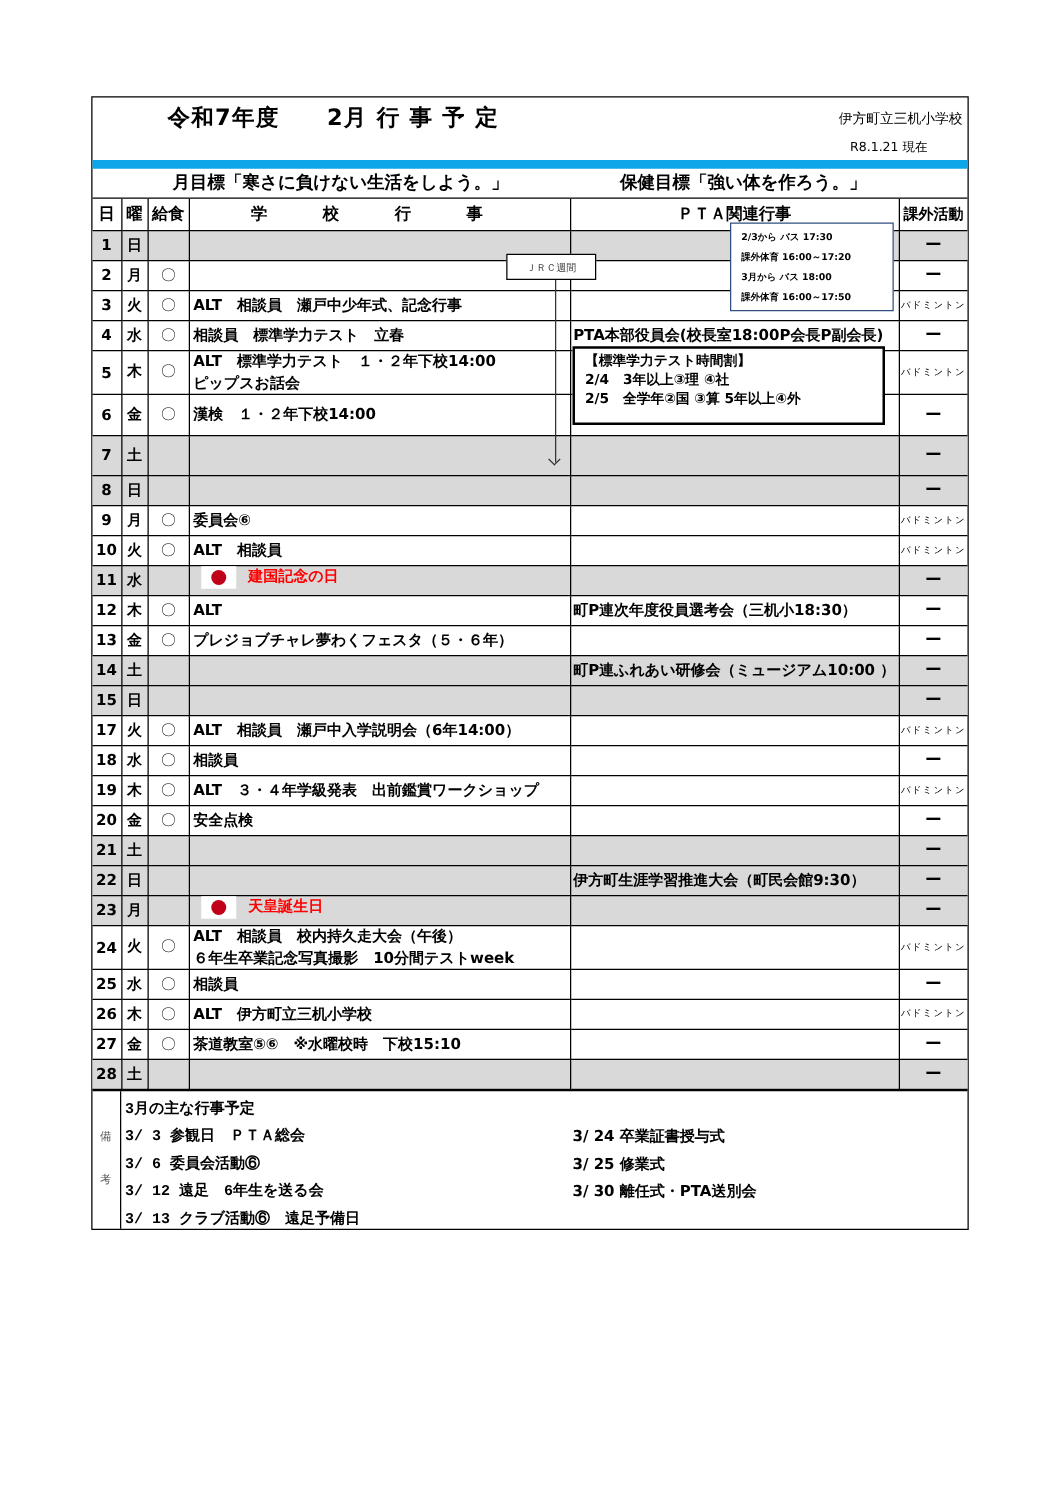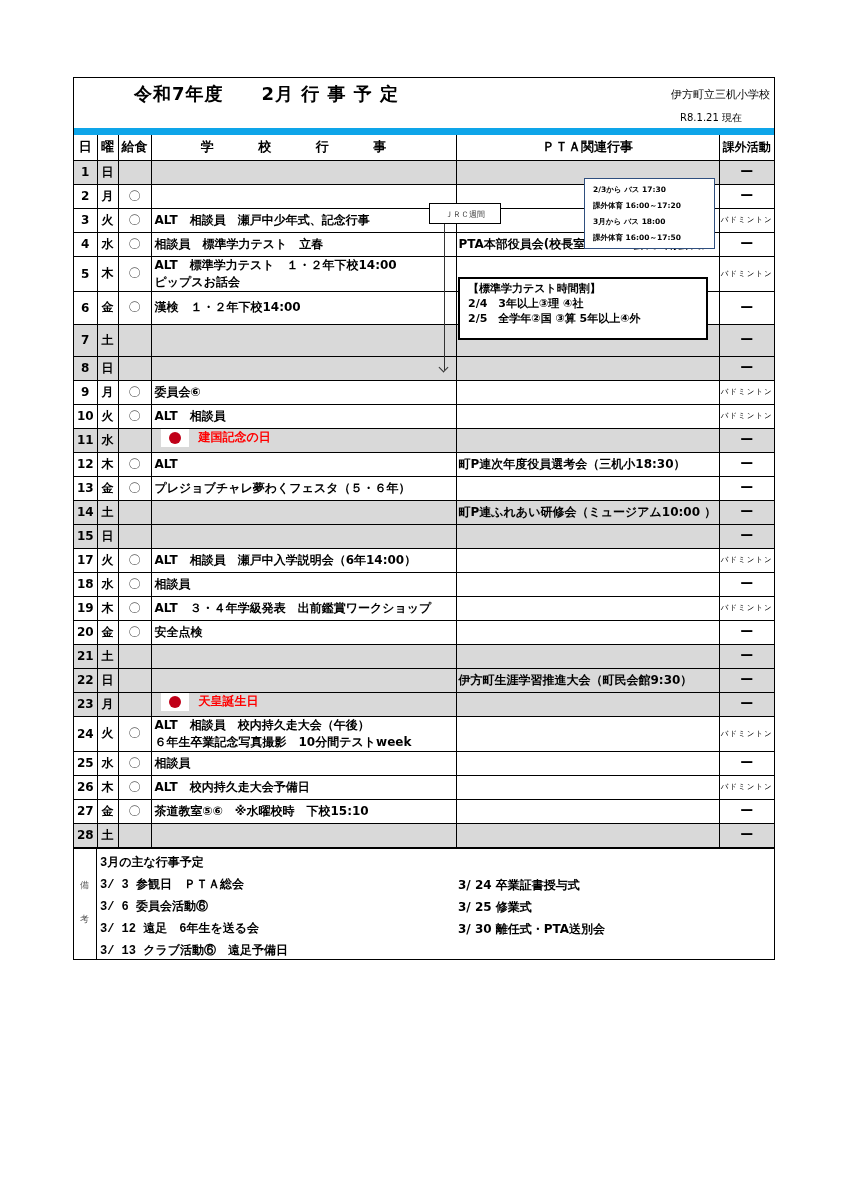--- a/index.html
+++ b/index.html
@@ -36,36 +36,40 @@
   .holiday-text{color:#ff0000;font-weight:bold;}
   .sep-head th.school-h{letter-spacing:20px;}
   .notes{position:relative;height:110px;border-top:1px solid #000;}
   .notes-label{position:absolute;left:0;top:0;width:22px;height:110px;border-right:1px solid #000;font-size:9px;color:#555;}
   .notes-label span{position:absolute;left:6px;}
   .notes-body{position:absolute;left:26px;top:3px;font-size:12px;font-weight:bold;}
   .notes-body div{height:22px;line-height:22px;white-space:pre;font-family:Liberation Mono, monospace;}
   .notes-right{position:absolute;left:384px;top:25px;font-size:12px;font-weight:bold;}
   .notes-right div{height:22px;line-height:22px;white-space:pre;}
   .notes-title{font-weight:900;}
-  .jrc{position:absolute;left:405px;top:203px;width:72px;height:21px;border:1px solid #000;background:#fff;font-size:8px;color:#444;text-align:center;line-height:21px;box-sizing:border-box;margin-left:24px;}
+  .jrc{position:absolute;left:405px;top:203px;width:72px;height:21px;border:1px solid #000;background:#fff;font-size:8px;color:#444;text-align:center;line-height:21px;box-sizing:border-box;}
   .jrc-arrow{position:absolute;left:444px;top:224px;width:1px;height:146px;background:#333;}
   .jrc-head{position:absolute;left:440px;top:364px;width:6px;height:6px;border-right:1px solid #333;border-bottom:1px solid #333;transform:rotate(45deg);}
   .busnote{position:absolute;left:584px;top:178px;width:131px;height:71px;border:1px solid #2f4f7f;background:#fff;box-sizing:border-box;padding:3px 10px 0 8px;font-size:7.5px;font-weight:bold;}
   .busnote div{height:16px;line-height:16px;white-space:pre;}
   .testbox{position:absolute;left:458px;top:277px;width:250px;height:63px;border:2.5px solid #000;background:#fff;box-sizing:border-box;padding:2px 0 0 8px;font-size:11px;font-weight:bold;}
   .testbox div{height:15px;line-height:15px;white-space:pre;}
 </style>
 </head>
 <body>
 
 <div class="sheet">
   <div class="title-row">
     <div class="title">令和7年度　　2月 行 事 予 定</div>
     <div class="school">伊方町立三机小学校</div>
     <div class="asof">R8.1.21 現在</div>
+  </div>
+  <div class="goals-row">
+    <div class="goal-month">月目標「寒さに負けない生活をしよう。」</div>
+    <div class="goal-health">保健目標「強い体を作ろう。」</div>
   </div>
 
   <table class="cal">
     <colgroup>
       <col style="width:23px">
         <col style="width:21px">
         <col style="width:33px">
         <col style="width:305px">
         <col style="width:263px">
         <col style="width:55px">
@@ -323,21 +327,21 @@
             <div>相談員</div>
           </td>
           <td class="c-pta"></td>
           <td class="c-club dash">ー</td>
         </tr>
         <tr>
           <td class="c-day">26</td>
           <td class="c-wd">木</td>
           <td class="c-lunch">〇</td>
           <td class="c-school">
-            <div>ALT　校内持久走大会予備日</div>
+            <div>ALT　伊方町立三机小学校</div>
           </td>
           <td class="c-pta"></td>
           <td class="c-club bad">バドミントン</td>
         </tr>
         <tr>
           <td class="c-day">27</td>
           <td class="c-wd">金</td>
           <td class="c-lunch">〇</td>
           <td class="c-school">
             <div>茶道教室⑤⑥　※水曜校時　下校15:10</div>

